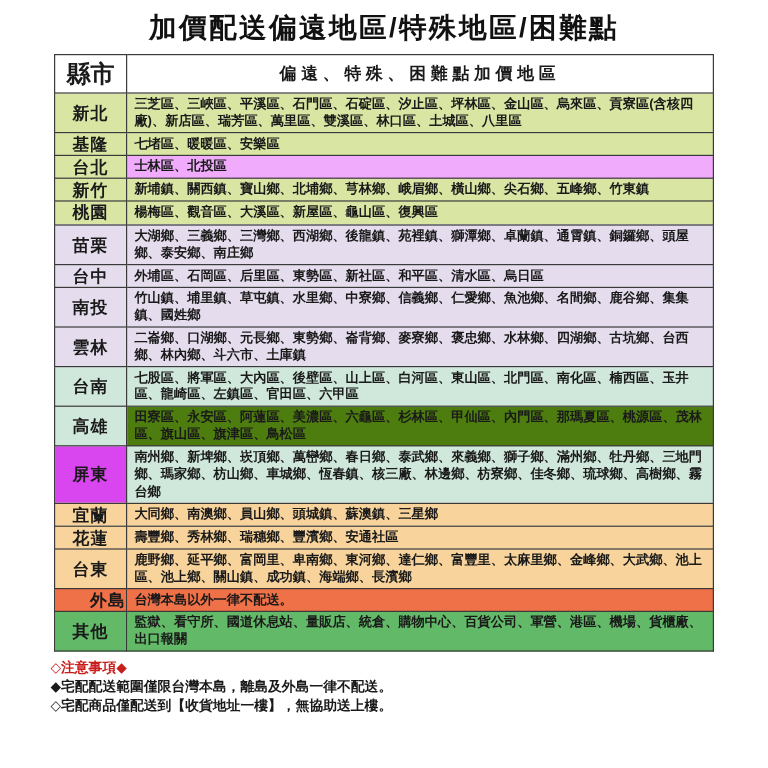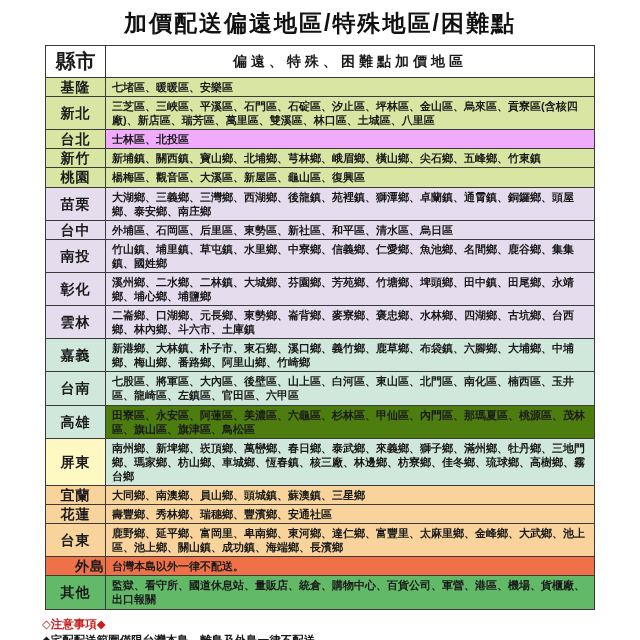--- a/index.html
+++ b/index.html
@@ -85,27 +85,27 @@
 
   <table class="surcharge">
     <thead>
       <tr>
         <th class="county-h">縣市</th>
         <th class="areas-h">偏遠、特殊、困難點加價地區</th>
       </tr>
     </thead>
     <tbody id="rows-body">
     <tr>
-      <td class="county" style="background: rgb(217, 230, 163);">基隆</td>
-      <td class="areas" style="background: rgb(217, 230, 163);">七堵區、暖暖區、安樂區</td>
+      <td class="county" style="background: rgb(217, 230, 163);">新北</td>
+      <td class="areas" style="background: rgb(217, 230, 163);">三芝區、三峽區、平溪區、石門區、石碇區、汐止區、坪林區、金山區、烏來區、貢寮區(含核四廠)、新店區、瑞芳區、萬里區、雙溪區、林口區、土城區、八里區</td>
     </tr>
 
     <tr>
-      <td class="county" style="background: rgb(217, 230, 163);">新北</td>
-      <td class="areas" style="background: rgb(217, 230, 163);">三芝區、三峽區、平溪區、石門區、石碇區、汐止區、坪林區、金山區、烏來區、貢寮區(含核四廠)、新店區、瑞芳區、萬里區、雙溪區、林口區、土城區、八里區</td>
+      <td class="county" style="background: rgb(217, 230, 163);">基隆</td>
+      <td class="areas" style="background: rgb(217, 230, 163);">七堵區、暖暖區、安樂區</td>
     </tr>
 
     <tr>
       <td class="county" style="background: rgb(217, 230, 163);">台北</td>
       <td class="areas" style="background: #f0abfc;">士林區、北投區</td>
     </tr>
 
     <tr>
       <td class="county" style="background: rgb(217, 230, 163);">新竹</td>
       <td class="areas" style="background: rgb(217, 230, 163);">新埔鎮、關西鎮、寶山鄉、北埔鄉、芎林鄉、峨眉鄉、橫山鄉、尖石鄉、五峰鄉、竹東鎮</td>
@@ -124,47 +124,39 @@
     <tr>
       <td class="county" style="background: rgb(229, 220, 238);">台中</td>
       <td class="areas" style="background: rgb(229, 220, 238);">外埔區、石岡區、后里區、東勢區、新社區、和平區、清水區、烏日區</td>
     </tr>
 
     <tr>
       <td class="county" style="background: rgb(229, 220, 238);">南投</td>
       <td class="areas" style="background: rgb(229, 220, 238);">竹山鎮、埔里鎮、草屯鎮、水里鄉、中寮鄉、信義鄉、仁愛鄉、魚池鄉、名間鄉、鹿谷鄉、集集鎮、國姓鄉</td>
     </tr>
 
-    <tr>
-      <td class="county" style="background: rgb(229, 220, 238);">彰化</td>
-      <td class="areas" style="background: rgb(229, 220, 238);">溪州鄉、二水鄉、二林鎮、大城鄉、芬園鄉、芳苑鄉、竹塘鄉、埤頭鄉、田中鎮、田尾鄉、永靖鄉、埔心鄉、埔鹽鄉</td>
-    </tr>
 
     <tr>
       <td class="county" style="background: rgb(229, 220, 238);">雲林</td>
       <td class="areas" style="background: rgb(229, 220, 238);">二崙鄉、口湖鄉、元長鄉、東勢鄉、崙背鄉、麥寮鄉、褒忠鄉、水林鄉、四湖鄉、古坑鄉、台西鄉、林內鄉、斗六市、土庫鎮</td>
     </tr>
 
-    <tr>
-      <td class="county" style="background: rgb(207, 232, 219);">嘉義</td>
-      <td class="areas" style="background: rgb(207, 232, 219);">新港鄉、大林鎮、朴子市、東石鄉、溪口鄉、義竹鄉、鹿草鄉、布袋鎮、六腳鄉、大埔鄉、中埔鄉、梅山鄉、番路鄉、阿里山鄉、竹崎鄉</td>
-    </tr>
 
     <tr>
       <td class="county" style="background: rgb(207, 232, 219);">台南</td>
       <td class="areas" style="background: rgb(207, 232, 219);">七股區、將軍區、大內區、後壁區、山上區、白河區、東山區、北門區、南化區、楠西區、玉井區、龍崎區、左鎮區、官田區、六甲區</td>
     </tr>
 
     <tr>
       <td class="county" style="background: rgb(207, 232, 219);">高雄</td>
       <td class="areas" style="background: #4d7c0f;">田寮區、永安區、阿蓮區、美濃區、六龜區、杉林區、甲仙區、內門區、那瑪夏區、桃源區、茂林區、旗山區、旗津區、鳥松區</td>
     </tr>
 
     <tr>
-      <td class="county" style="background: #fef9c3;">屏東</td>
+      <td class="county" style="background: #d946ef;">屏東</td>
       <td class="areas" style="background: rgb(207, 232, 219);">南州鄉、新埤鄉、崁頂鄉、萬巒鄉、春日鄉、泰武鄉、來義鄉、獅子鄉、滿州鄉、牡丹鄉、三地門鄉、瑪家鄉、枋山鄉、車城鄉、恆春鎮、核三廠、林邊鄉、枋寮鄉、佳冬鄉、琉球鄉、高樹鄉、霧台鄉</td>
     </tr>
 
     <tr>
       <td class="county" style="background: rgb(248, 212, 156);">宜蘭</td>
       <td class="areas" style="background: rgb(248, 212, 156);">大同鄉、南澳鄉、員山鄉、頭城鎮、蘇澳鎮、三星鄉</td>
     </tr>
 
     <tr>
       <td class="county" style="background: rgb(248, 212, 156);">花蓮</td>

